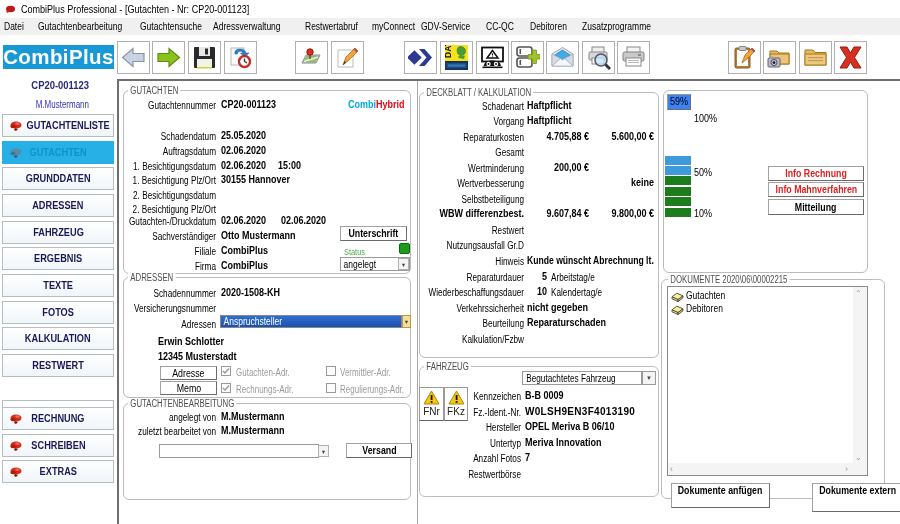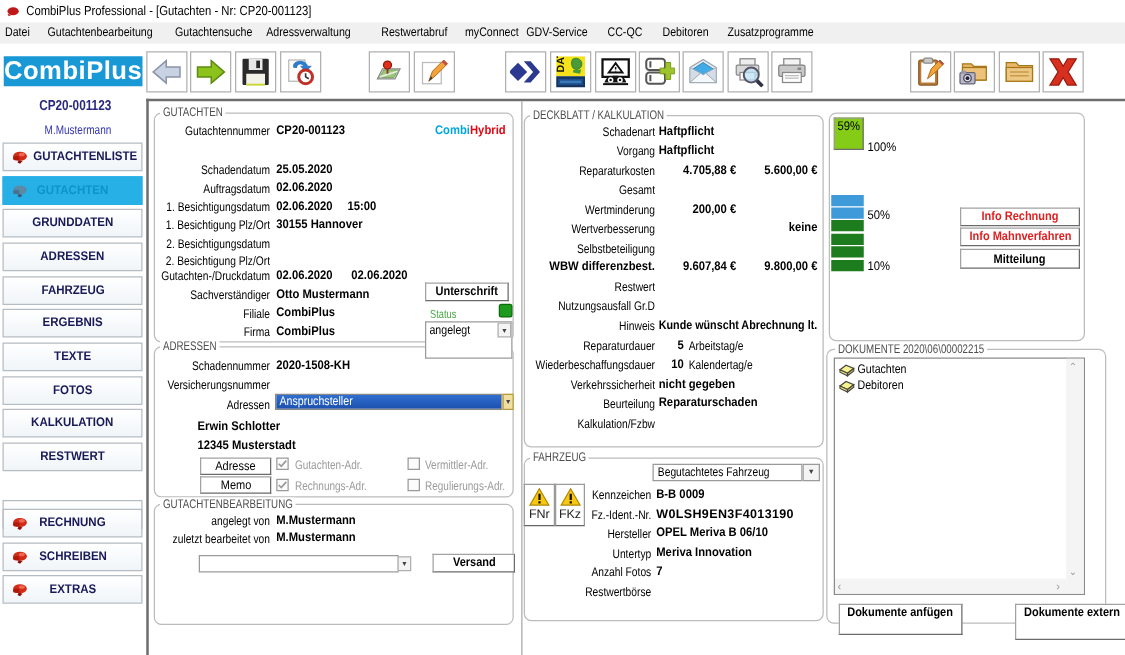--- a/index.html
+++ b/index.html
@@ -267,21 +267,21 @@
 <div class="val" style="left:281px;top:215px;">02.06.2020</div>
 <div class="lab" style="left:46px;top:231px;width:170px">Sachverständiger</div>
 <div class="val" style="left:221px;top:230px;">Otto Mustermann</div>
 <div class="btn" style="left:340px;top:226px;width:67px;height:15px;line-height:14px"><span>Unterschrift</span></div>
 <div class="lab" style="left:46px;top:246px;width:170px">Filiale</div>
 <div class="val" style="left:221px;top:245px;">CombiPlus</div>
 <div class="abs" style="left:344px;top:246px;font-size:9.5px;color:#4aa84a;transform:scaleX(0.78);transform-origin:0 0">Status</div>
 <div class="abs" style="left:399px;top:243px;width:11px;height:11px;background:#1d9b1d;border:1px solid #0f6a0f;border-radius:2px"></div>
 <div class="lab" style="left:46px;top:261px;width:170px">Firma</div>
 <div class="val" style="left:221px;top:260px;">CombiPlus</div>
-<div class="abs" style="left:340px;top:257px;width:70px;height:30px;border:1px solid #9a9a9a;background:#fff;font-size:10px;line-height:13px"><span style="display:inline-block;transform:scaleX(0.85);transform-origin:0 0;padding-left:3px">angelegt</span></div>
+<div class="abs" style="left:340px;top:257px;width:70px;height:14px;border:1px solid #9a9a9a;background:#fff;font-size:10px;line-height:13px"><span style="display:inline-block;transform:scaleX(0.85);transform-origin:0 0;padding-left:3px">angelegt</span></div>
 <div class="abs" style="left:398px;top:258px;width:11px;height:12px;border:1px solid #b0b0b0;background:#f4f4f4;font-size:5.5px;text-align:center;line-height:12px;color:#444">▼</div>
 <div class="lab" style="left:46px;top:288px;width:170px">Schadennummer</div>
 <div class="val" style="left:221px;top:287px;">2020-1508-KH</div>
 <div class="lab" style="left:16px;top:303px;width:200px">Versicherungsnummer</div>
 <div class="lab" style="left:46px;top:319px;width:170px">Adressen</div>
 <div class="abs" style="left:220px;top:315px;width:182px;height:13px;background:linear-gradient(#2f6fd0,#1c50ae);border:1px solid #888;color:#fff;font-size:10px;line-height:12px"><span style="display:inline-block;transform:scaleX(0.85);transform-origin:0 0;padding-left:3px">Anspruchsteller</span></div>
 <div class="abs" style="left:402px;top:315px;width:9px;height:13px;background:#f0dfa0;border:1px solid #b89a40;font-size:5.5px;text-align:center;line-height:12px;color:#444">▼</div>
 <div class="val" style="left:158px;top:336px;">Erwin Schlotter</div>
 <div class="val" style="left:158px;top:351px;">12345 Musterstadt</div>
 <div class="btn" style="left:160px;top:366px;width:57px;height:14px;line-height:13px;font-weight:normal"><span>Adresse</span></div>
@@ -362,21 +362,21 @@
 <div class="val" style="left:525px;top:390px;">B-B 0009</div>
 <div class="lab" style="left:401px;top:407px;width:120px">Fz.-Ident.-Nr.</div>
 <div class="val" style="left:525px;top:406px;transform:scaleX(1);letter-spacing:0.3px">W0LSH9EN3F4013190</div>
 <div class="lab" style="left:401px;top:422px;width:120px">Hersteller</div>
 <div class="val" style="left:525px;top:421px;">OPEL Meriva B 06/10</div>
 <div class="lab" style="left:401px;top:438px;width:120px">Untertyp</div>
 <div class="val" style="left:525px;top:437px;">Meriva Innovation</div>
 <div class="lab" style="left:401px;top:453px;width:120px">Anzahl Fotos</div>
 <div class="val" style="left:525px;top:452px;">7</div>
 <div class="lab" style="left:401px;top:469px;width:120px">Restwertbörse</div>
-<div class="abs" style="left:667px;top:94px;width:24px;height:26px;border:1px solid #9a9a9a;border-bottom-color:#6e6e6e;border-right-color:#6e6e6e;background:#84cc16;font-size:10px;text-align:center;line-height:13px"><span style="display:inline-block;transform:scaleX(0.9)">59%</span></div>
+<div class="abs" style="left:667px;top:94px;width:24px;height:16px;border:1px solid #9a9a9a;border-bottom-color:#6e6e6e;border-right-color:#6e6e6e;background:#3b82f6;font-size:10px;text-align:center;line-height:13px"><span style="display:inline-block;transform:scaleX(0.9)">59%</span></div>
 <div class="abs" style="left:694px;top:113px;font-size:10px;transform:scaleX(0.9);transform-origin:0 0">100%</div>
 <div class="bar" style="top:156px;background:#3e9ad8"></div>
 <div class="bar" style="top:166px;background:#3e9ad8"></div>
 <div class="bar" style="top:176px;background:#1d7c1d"></div>
 <div class="bar" style="top:187px;background:#1d7c1d"></div>
 <div class="bar" style="top:197px;background:#1d7c1d"></div>
 <div class="bar" style="top:208px;background:#1d7c1d"></div>
 <div class="abs" style="left:694px;top:167px;font-size:10px;transform:scaleX(0.9);transform-origin:0 0">50%</div>
 <div class="abs" style="left:694px;top:208px;font-size:10px;transform:scaleX(0.9);transform-origin:0 0">10%</div>
 <div class="btn" style="left:768px;top:166px;width:96px;height:15px;line-height:14px;color:#e02020"><span>Info Rechnung</span></div>

